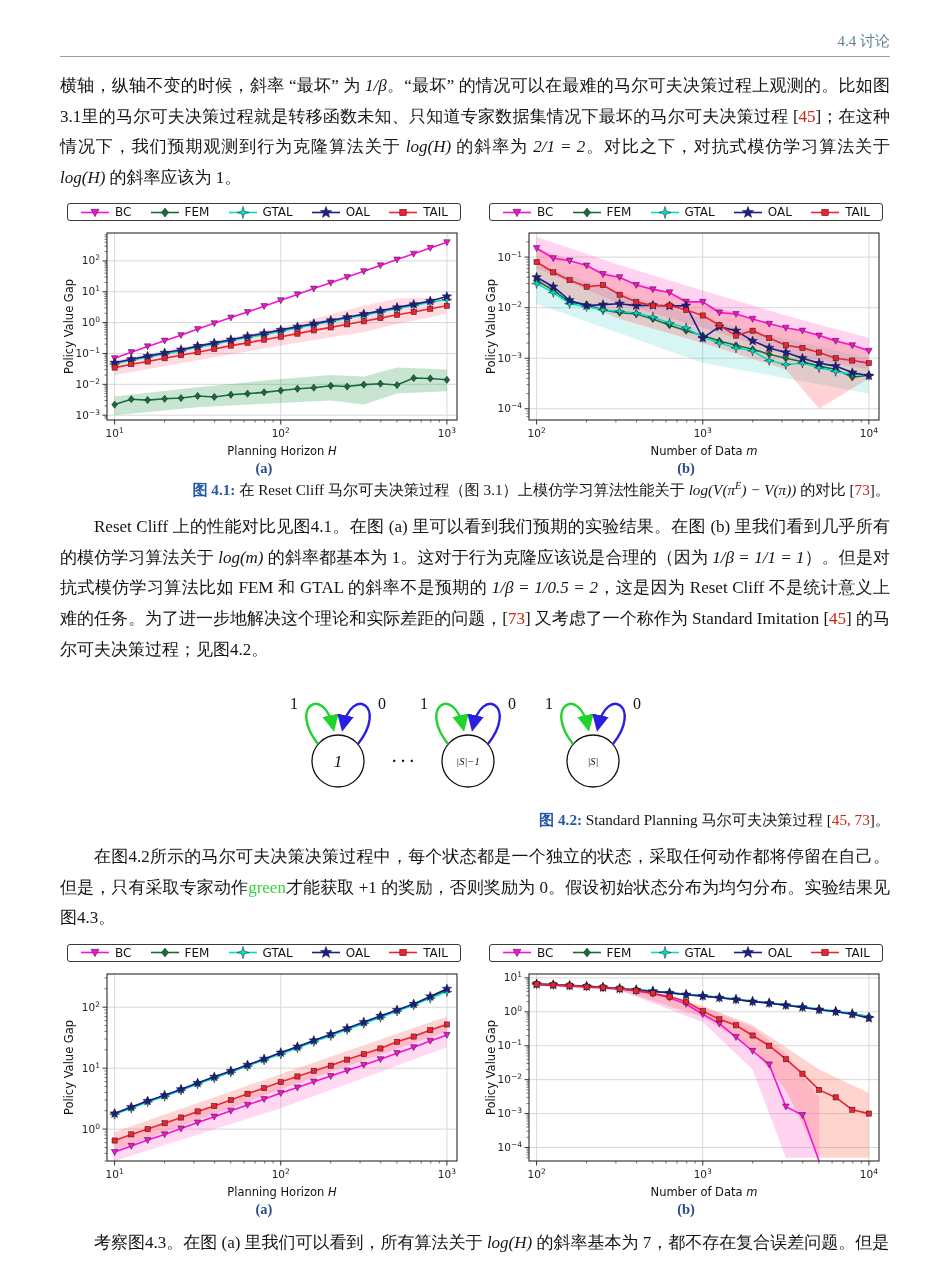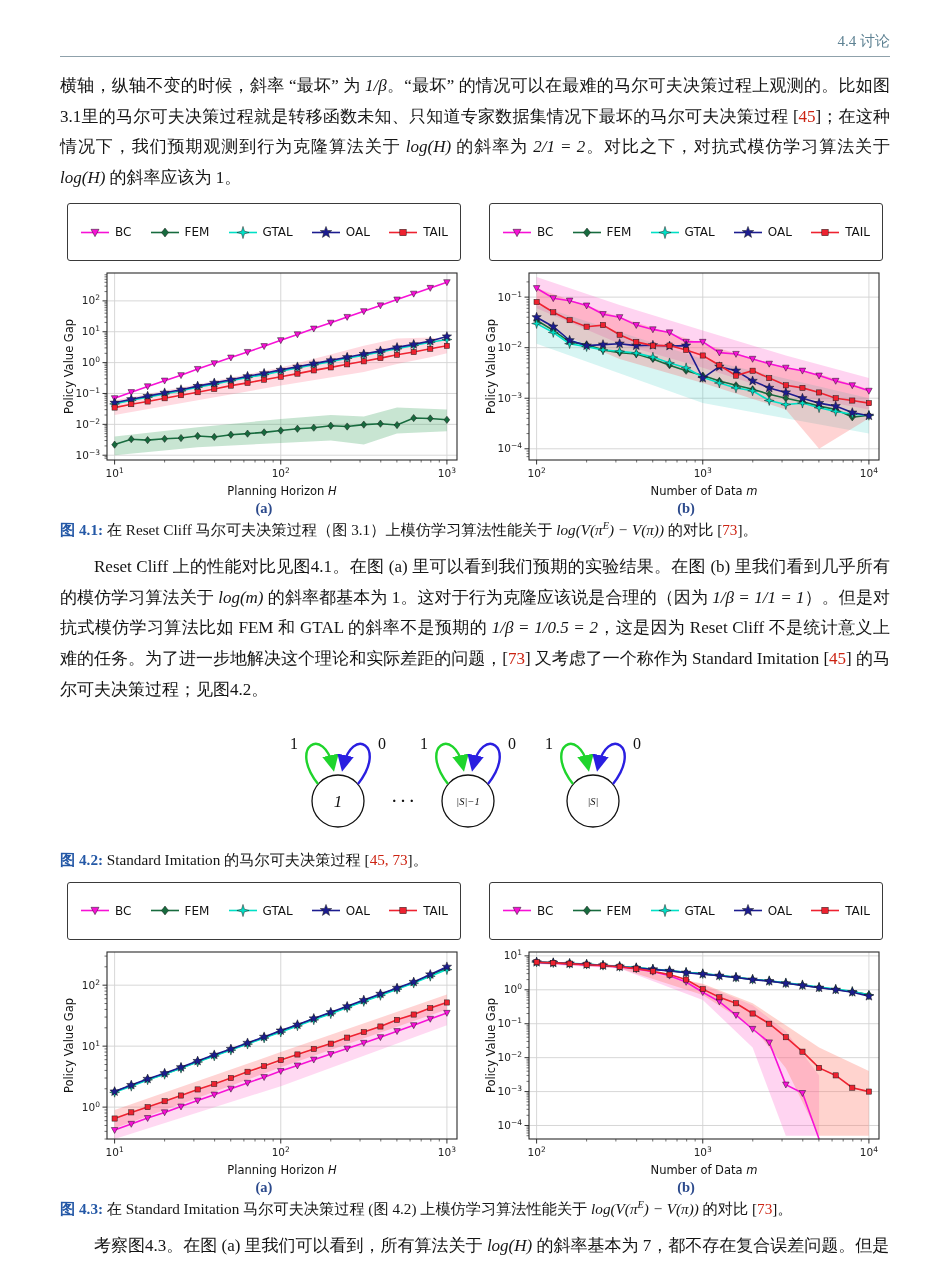--- a/index.html
+++ b/index.html
@@ -20,26 +20,26 @@
   .msup{font-style:italic;vertical-align:super;font-size:68%;line-height:0;}
   .cite{color:#cc2211;}
   .grn{color:#35d43a;}
   .cap-label{color:#2458a6;font-weight:bold;}
   figure{margin:6px 0 10px 0;}
   .figrow{display:flex;justify-content:space-between;}
   .subfig{width:408px;display:flex;flex-direction:column;align-items:center;}
   .legend-box{
     border:1.2px solid #3a3a3a;border-radius:3px;background:#fff;
     display:flex;justify-content:space-between;align-items:center;
-    width:394px;box-sizing:border-box;padding:21px 12px;margin-bottom:5px;
+    width:394px;box-sizing:border-box;padding:1px 12px;margin-bottom:5px;
     font-family:"DejaVu Sans","Liberation Sans",sans-serif;font-size:12px;color:#111;
   }
   .legend-item{display:flex;align-items:center;gap:5px;}
   .sublabel{color:#2c4a8c;font-weight:bold;font-size:14.5px;margin-top:2px;}
-  .caption{font-size:15.2px;text-align:left;margin:2px 0 0 0;line-height:1.5;}
+  .caption{font-size:15.2px;text-align:right;margin:2px 0 0 0;line-height:1.5;}
   .chart{display:block;}
   .diagram-wrap{display:flex;justify-content:center;margin:4px 0 2px 0;}
 </style>
 </head>
 <body>
 
 <div class="page">
 
   <div class="header">
     <span>4.4 讨论</span>
@@ -551,23 +551,24 @@
           <text x="252" y="34" text-anchor="middle" font-size="16" font-family="&quot;Liberation Serif&quot;,serif" fill="#111">0</text>
           <circle cx="333" cy="86" r="26" fill="none" stroke="#111" stroke-width="1.3"></circle>
           <text x="333" y="90" text-anchor="middle" font-size="10.5" font-style="italic" font-family="&quot;Liberation Serif&quot;,serif" fill="#111">|S|</text>
           <path d="M 313,69 C 283,31 319,10 328,52" fill="none" stroke="#1fd42c" stroke-width="2.4" marker-end="url(#ag)"></path>
           <path d="M 353,69 C 383,31 347,10 338,52" fill="none" stroke="#2a1fe0" stroke-width="2.4" marker-end="url(#ab)"></path>
           <text x="289" y="34" text-anchor="middle" font-size="16" font-family="&quot;Liberation Serif&quot;,serif" fill="#111">1</text>
           <text x="377" y="34" text-anchor="middle" font-size="16" font-family="&quot;Liberation Serif&quot;,serif" fill="#111">0</text>
           <text x="143" y="91" text-anchor="middle" font-size="15" font-weight="bold" fill="#111">· · ·</text>
         </svg>
     </div>
-    <figcaption class="caption"><span class="cap-label">图 4.2:</span><span> Standard Imitation 的马尔可夫决策过程 [</span><span class="cite">45, 73</span><span>]。</span></figcaption>
+    <figcaption class="caption"><span class="cap-label">图 4.2:</span><span> Standard Planning 马尔可夫决策过程 [</span><span class="cite">45, 73</span><span>]。</span></figcaption>
   </figure>
 
+  <p class="body-text indent"><span>在图4.2所示的马尔可夫决策决策过程中，每个状态都是一个独立的状态，采取任何动作都将停留在自己。但是，只有采取专家动作</span><span class="grn">green</span><span>才能获取 +1 的奖励，否则奖励为 0。假设初始状态分布为均匀分布。实验结果见图4.3。</span></p>
 
   <figure>
     <div class="figrow">
       <div class="subfig">
         <div class="legend-box">
             <div class="legend-item">
               <svg width="30" height="13">
                 <line x1="1" y1="6.5" x2="29" y2="6.5" stroke="#f711d6" stroke-width="1.6"></line>
                 <polygon points="11,3.3 19,3.3 15,10.66" fill="#f711d6" stroke="#1a1a1a" stroke-width="0.5"></polygon>
               </svg>
@@ -1015,18 +1016,17 @@
             <rect x="350.08839160775466" y="127.78536353353147" width="5.2" height="5.2" fill="#ee2230" stroke="#1a1a1a" stroke-width="0.5"></rect>
             <rect x="366.6965392591246" y="140.10679040406256" width="5.2" height="5.2" fill="#ee2230" stroke="#1a1a1a" stroke-width="0.5"></rect>
             <rect x="383.3146951696605" y="143.9725120614226" width="5.2" height="5.2" fill="#ee2230" stroke="#1a1a1a" stroke-width="0.5"></rect>
             <rect x="46" y="7" width="350" height="187" fill="none" stroke="#2b2b2b" stroke-width="1.1"></rect>
             <text x="221" y="229" text-anchor="middle" font-size="11.5" font-family="&quot;DejaVu Sans&quot;,&quot;Liberation Sans&quot;,sans-serif" fill="#111">Number of Data <tspan font-style="italic">m</tspan></text>
             <text x="12" y="100.5" text-anchor="middle" font-size="11.5" font-family="&quot;DejaVu Sans&quot;,&quot;Liberation Sans&quot;,sans-serif" fill="#111" transform="rotate(-90 12 100.5)">Policy Value Gap</text>
           </svg>
         <div class="sublabel">(b)</div>
       </div>
     </div>
-    <figcaption class="caption"><span class="cap-label">图 4.3:</span><span> 在 Standard Imitation 马尔可夫决策过程 (图 4.2) 上模仿学习算法性能关于 </span><span class="m">log(V(π</span><span class="msup">E</span><span class="m">) − V(π))</span><span> 的对比 [</span><span class="cite">73</span><span>]。</span></figcaption>
   </figure>
 
   <p class="body-text indent"><span>考察图4.3。在图 (a) 里我们可以看到，所有算法关于 </span><span class="m">log(H)</span><span> 的斜率基本为 7，都不存在复合误差问题。但是</span></p>
 
 </div>
 
 </body></html>

